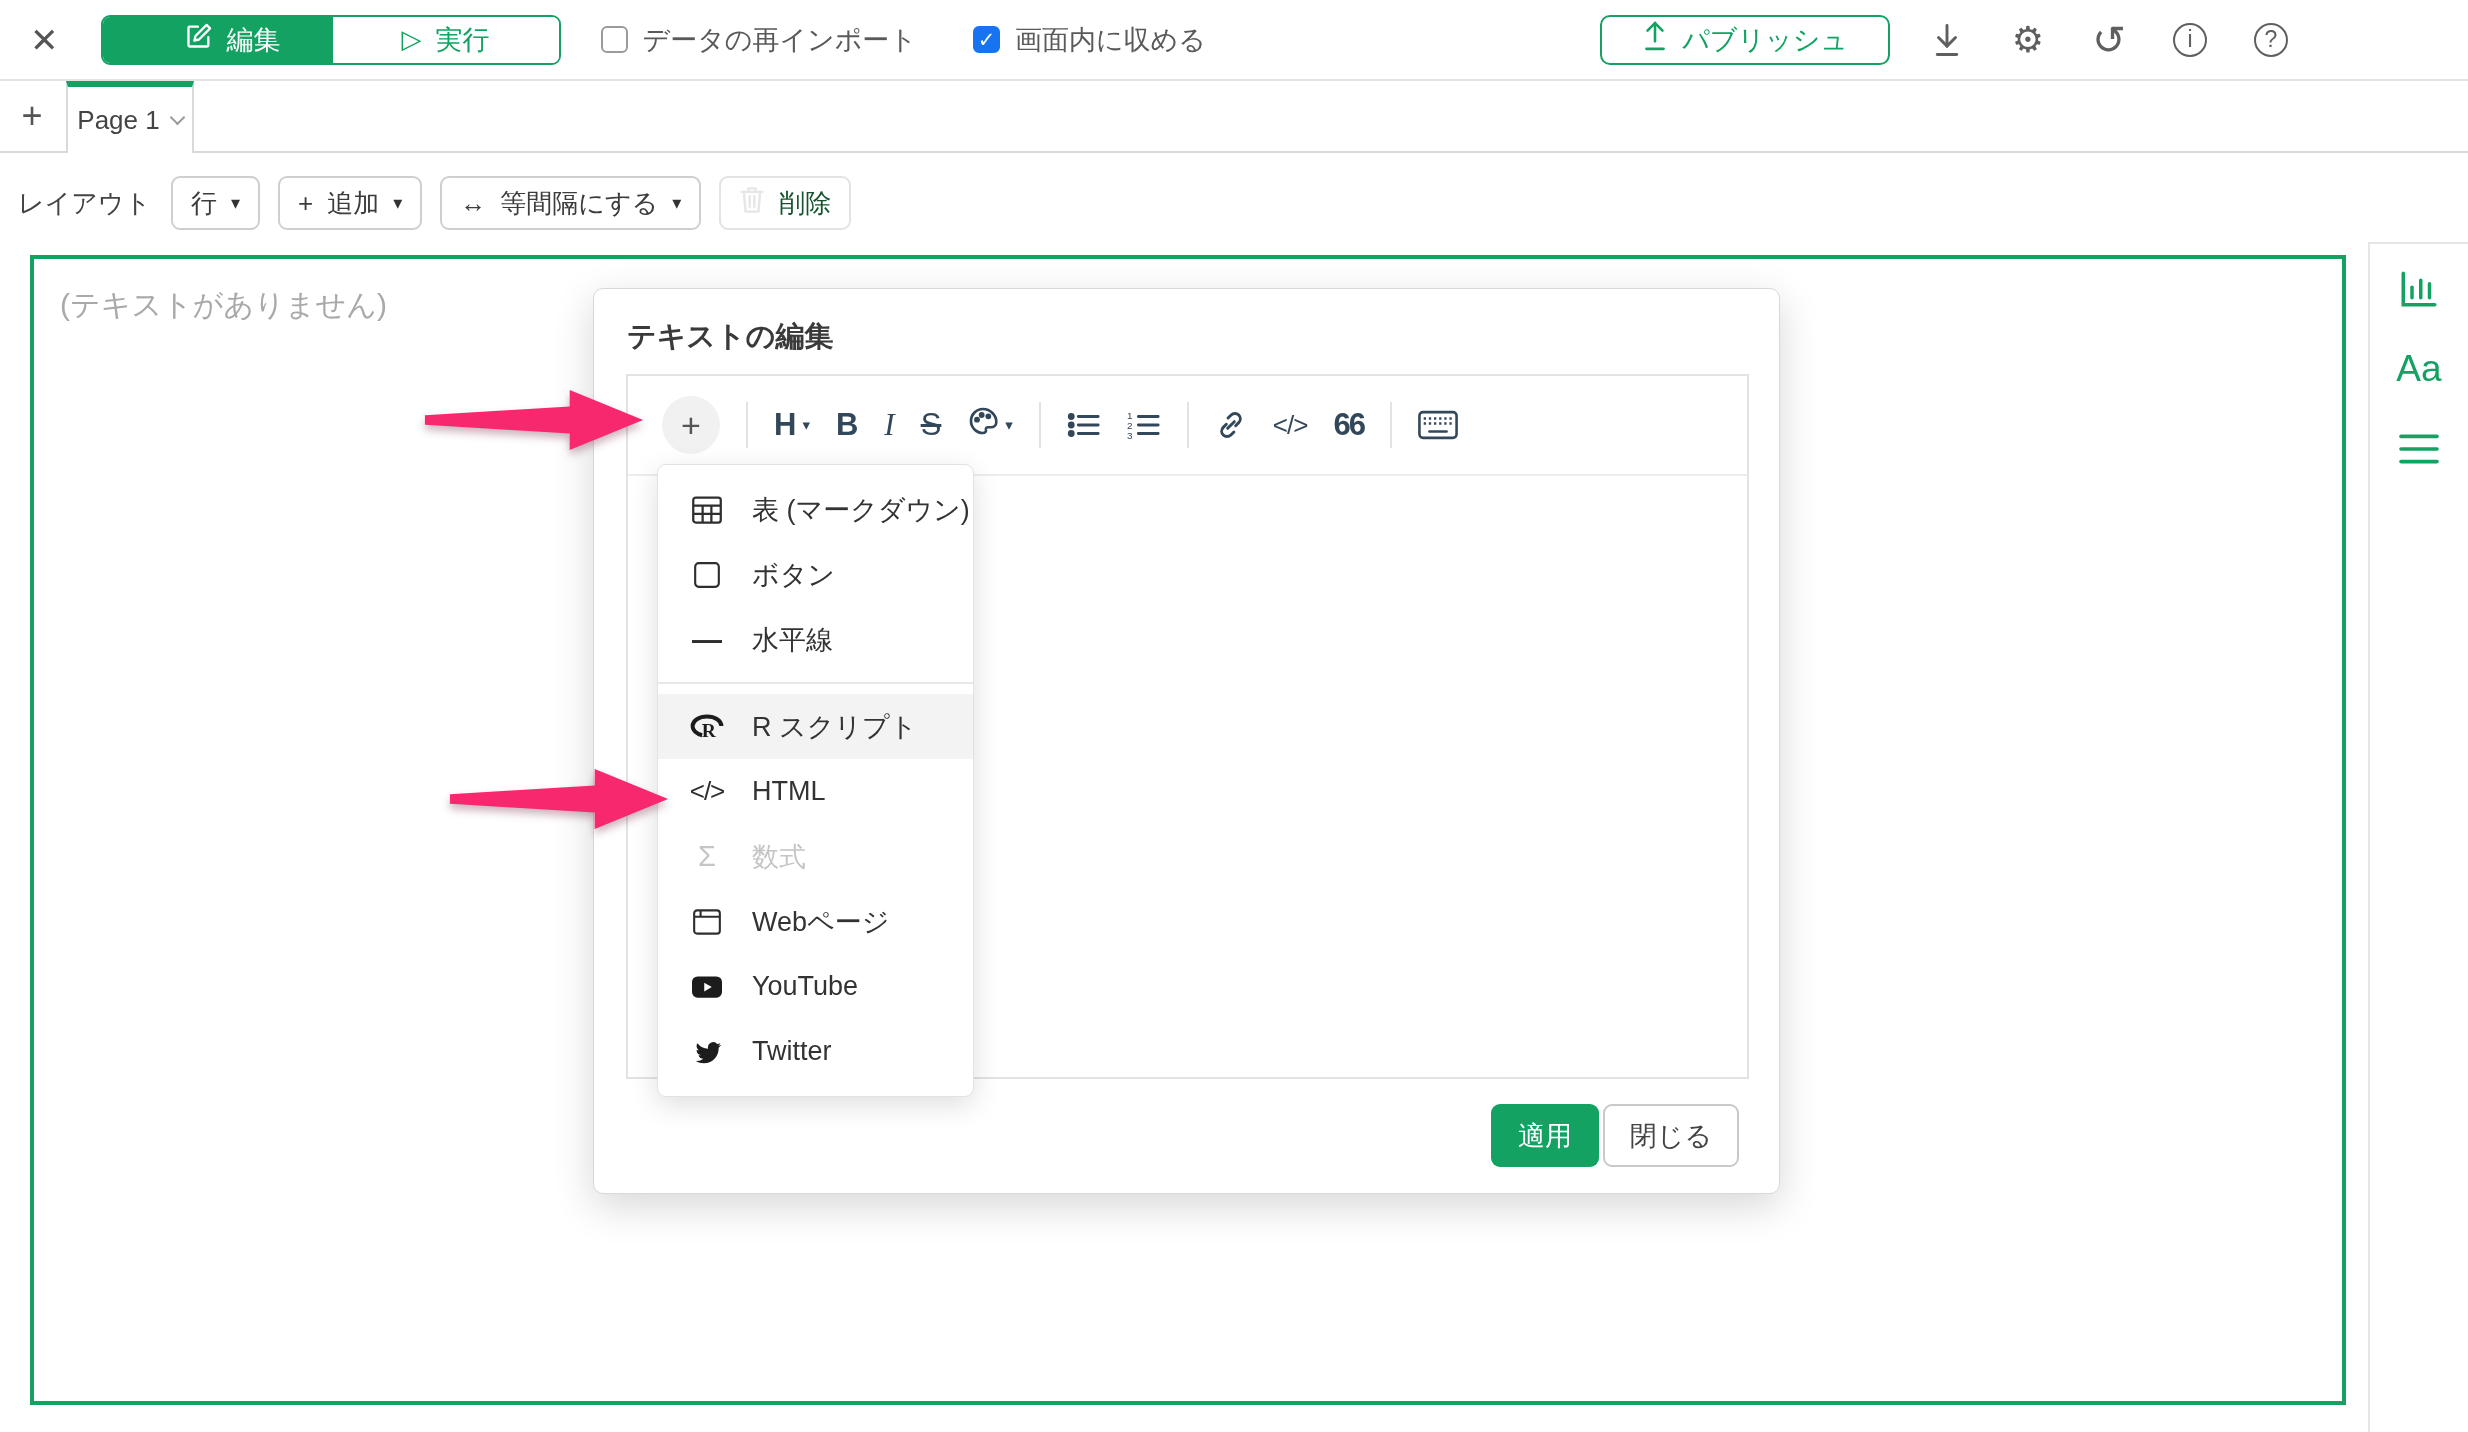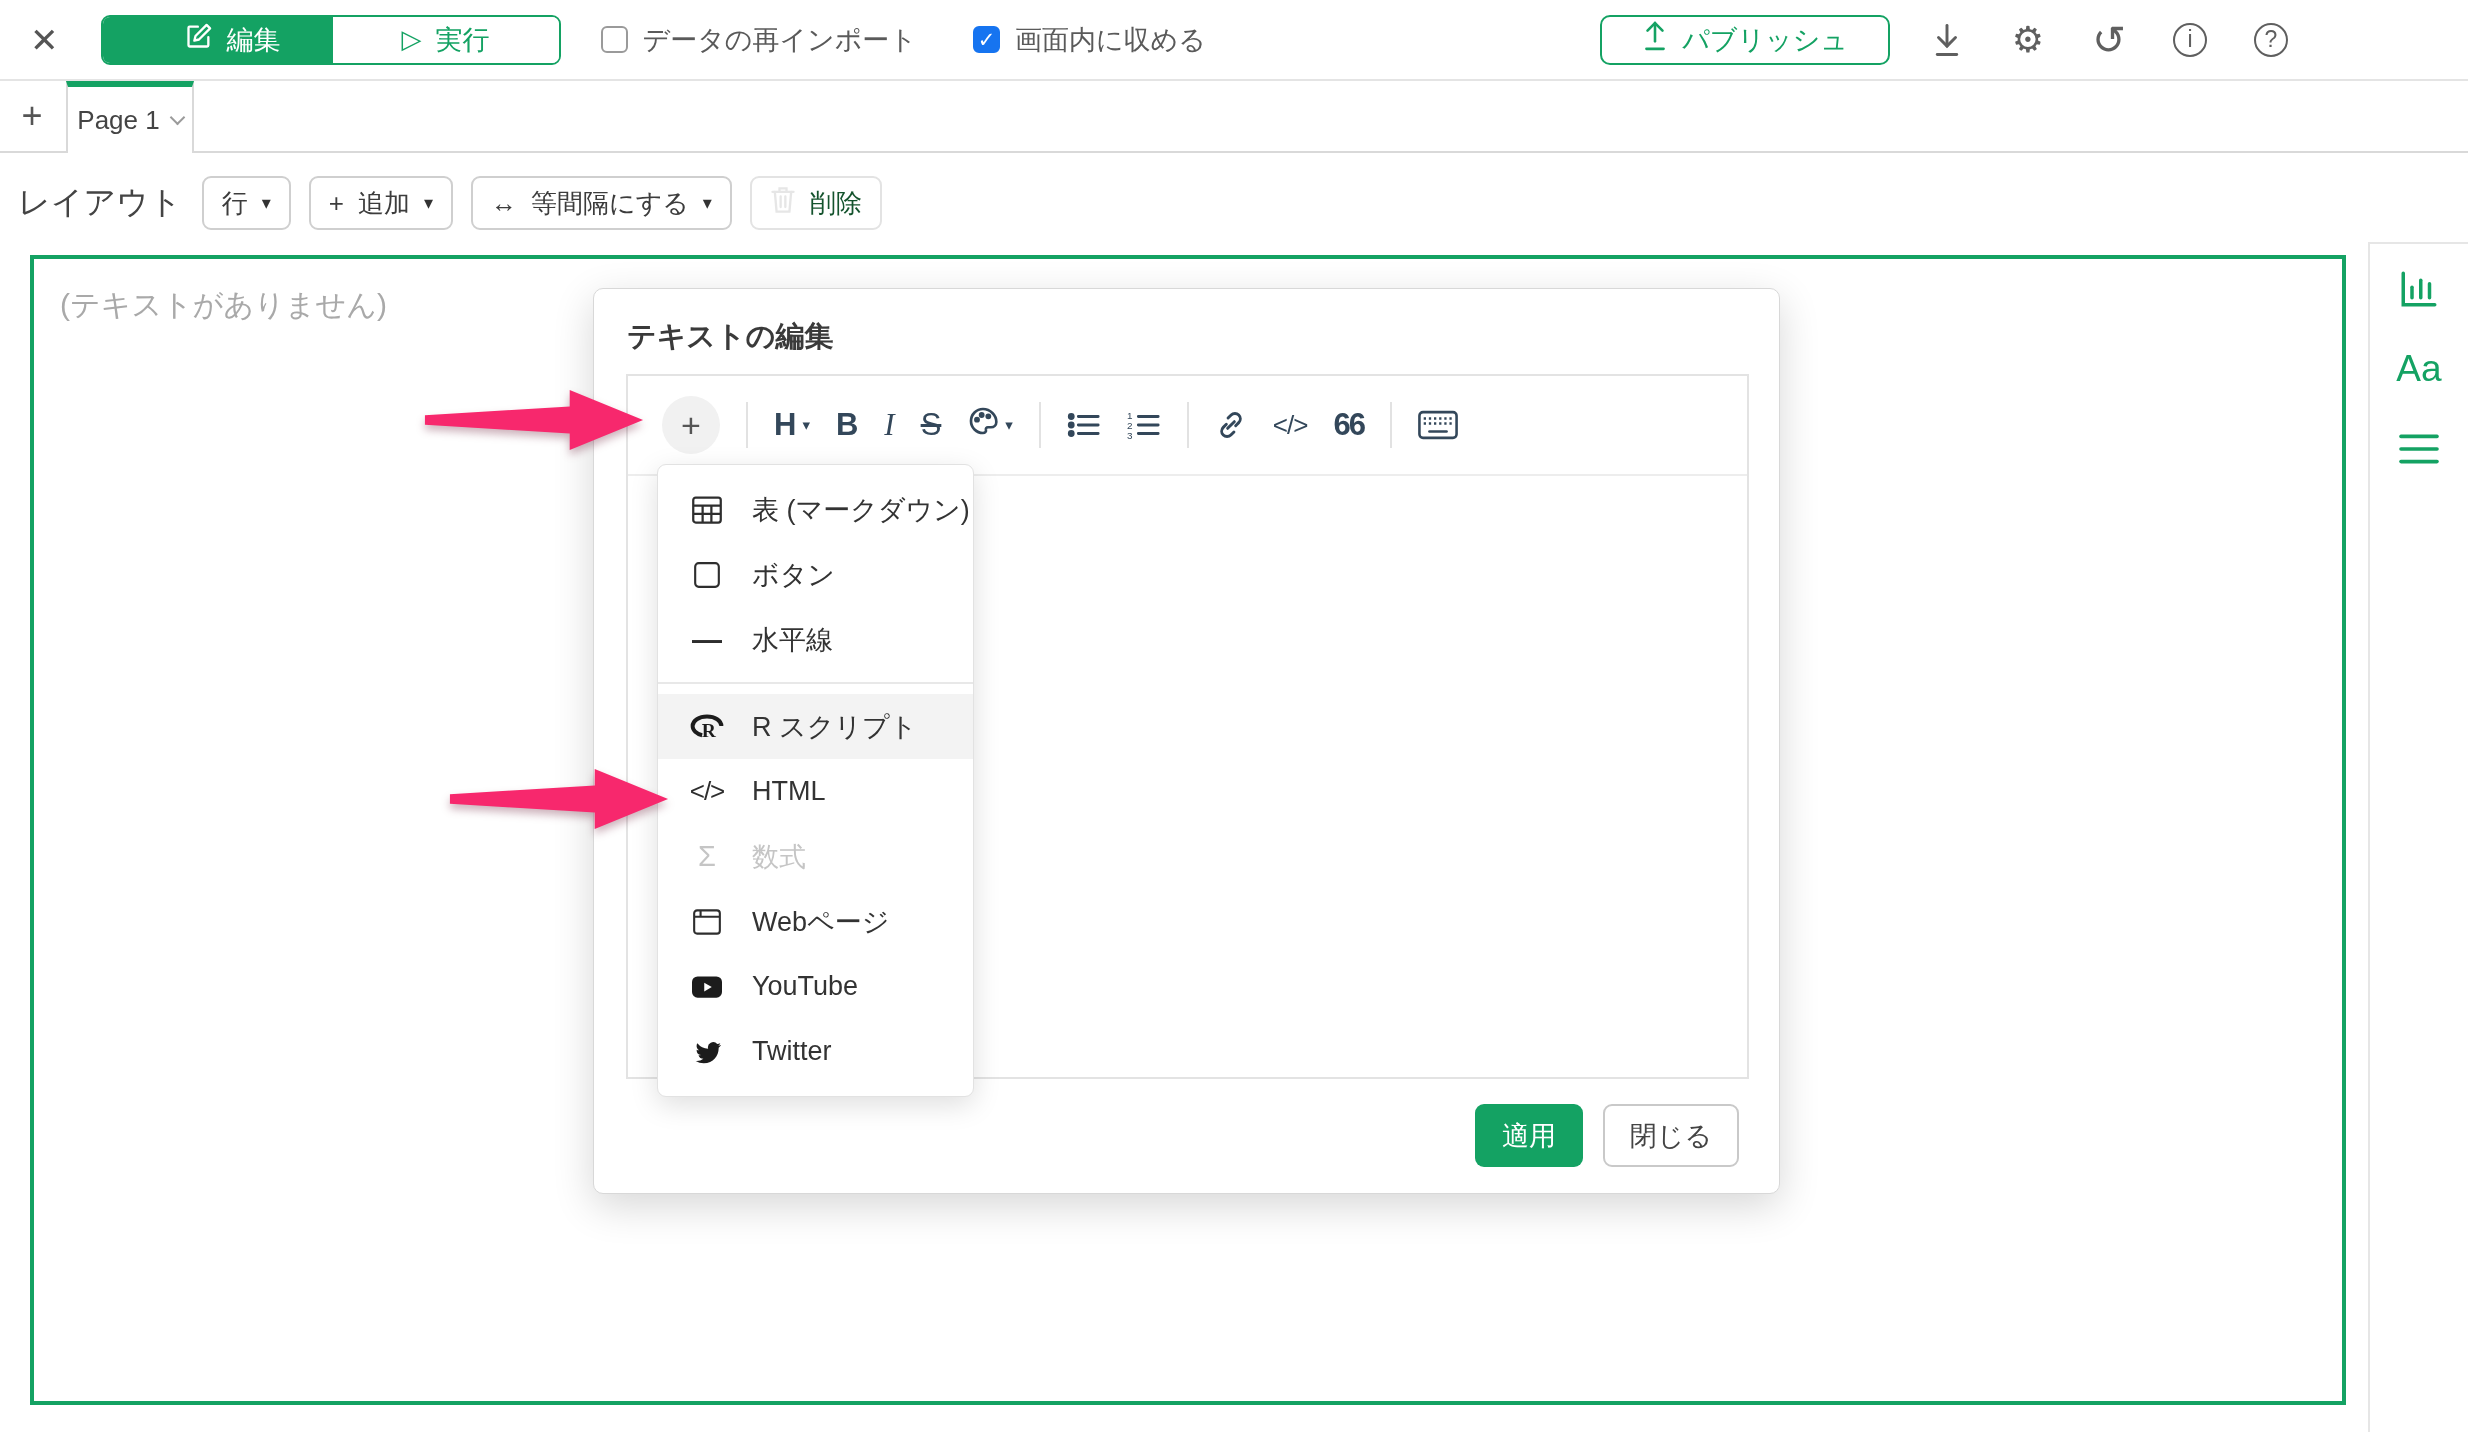--- a/index.html
+++ b/index.html
@@ -48,21 +48,21 @@
                 border-left:2px solid #d9d9d9; border-right:2px solid #d9d9d9;
                 border-top:6px solid #14a263; margin-bottom:-2px;
                 display:flex; align-items:center; justify-content:center; gap:12px;
                 font-size:26px; color:#444; cursor:pointer; }
   .chev { width:11px; height:11px; border-right:2px solid #9b9b9b; border-bottom:2px solid #9b9b9b;
           transform:rotate(45deg); margin-top:-6px; }
 
   
   .layoutbar { position:absolute; left:0; top:153px; width:2468px; height:100px;
                display:flex; align-items:center; gap:18px; padding:0 18px; }
-  .layout-label { font-size:32px; color:#444; margin-right:2px; }
+  .layout-label { font-size:26px; color:#444; margin-right:2px; }
   .lay-btn { height:54px; display:flex; align-items:center; gap:14px; padding:0 18px;
              border:2px solid #cfcfcf; border-radius:9px; background:#fff;
              font-size:26px; color:#3c3c3c; cursor:pointer; }
   .caret { font-size:18px; color:#333; }
   .lay-btn.disabled { color:#14532d; border-color:#e3e3e3; cursor:default; }
   .lay-btn.disabled .caret, .lay-btn.disabled svg { opacity:.45; }
 
   
   .canvas { position:absolute; left:30px; top:255px; width:2316px; height:1150px;
             border:4px solid #14a263; background:#fff; }
@@ -89,21 +89,21 @@
              font-size:34px; color:#555; cursor:pointer; display:flex; align-items:center; justify-content:center; }
   .ed-div { width:2px; height:46px; background:#e2e2e2; }
   .ed-btn { background:none; border:none; cursor:pointer; color:#33475a;
             display:flex; align-items:center; gap:6px; font-size:31px; }
   .ed-letter { font-size:31px; }
   .bold-l { font-weight:bold; }
   .italic-l { font-family:"Liberation Serif",serif; font-style:italic; }
   .strike-l { text-decoration:line-through; }
   .quote-l { font-weight:bold; letter-spacing:-2px; }
   .mini-caret { font-size:15px; color:#33475a; }
-  .modal-footer { position:absolute; right:40px; bottom:26px; display:flex; gap:20px;border-radius:24px; }
+  .modal-footer { position:absolute; right:40px; bottom:26px; display:flex; gap:4px;border-radius:24px; }
   .apply-btn { width:108px; height:63px; background:#14a263; color:#fff; border:none;
                border-radius:9px; font-size:27px; cursor:pointer; }
   .close-modal-btn { width:136px; height:63px; background:#fff; color:#444;
                      border:2px solid #c9c9c9; border-radius:9px; font-size:27px; cursor:pointer; }
 
   
   .insert-menu { position:absolute; left:657px; top:464px; width:317px; background:#fff;
                  border:1px solid #e2e2e2; border-radius:9px; padding:12px 0;
                  box-shadow:0 8px 28px rgba(0,0,0,.13); z-index:30; }
   .menu-item { height:65px; display:flex; align-items:center; gap:26px; padding-left:30px;

